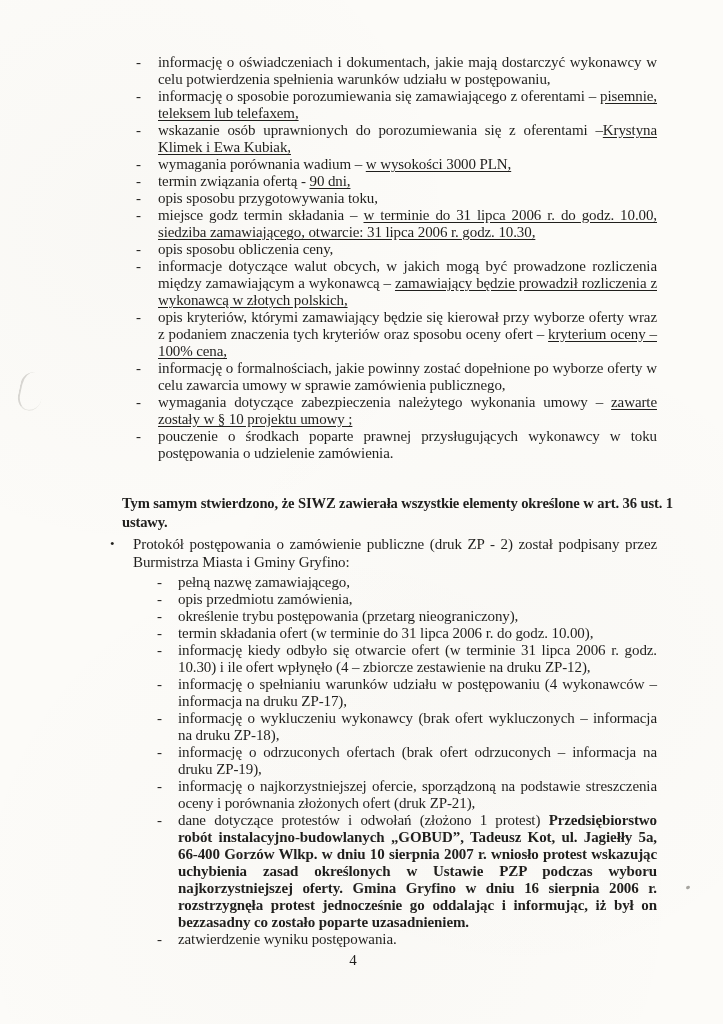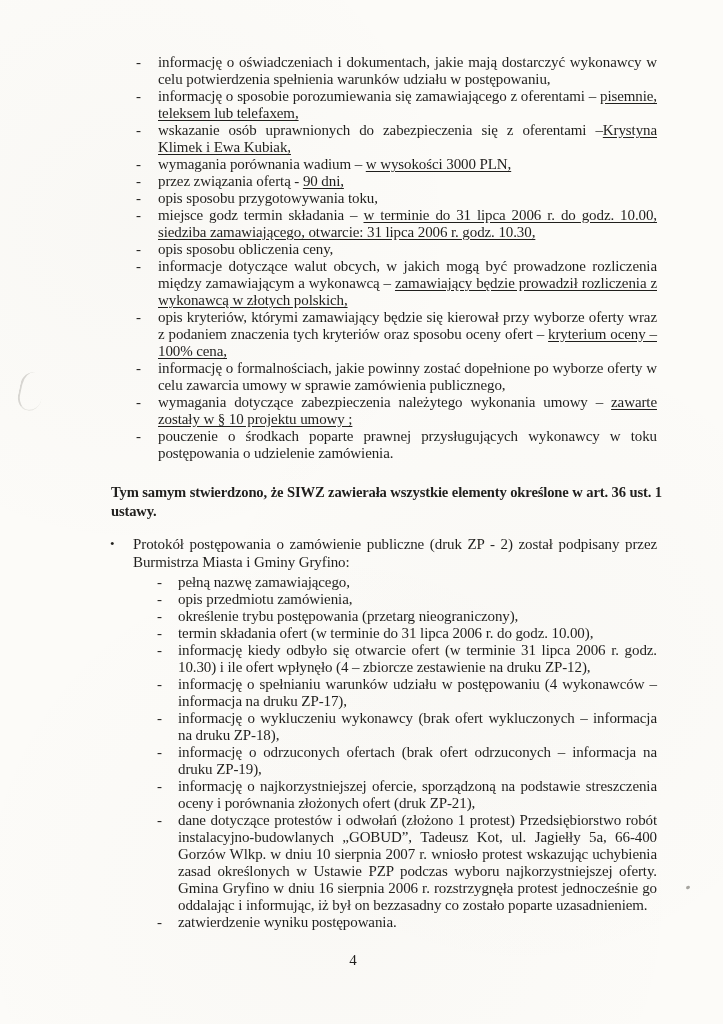--- a/index.html
+++ b/index.html
@@ -14,34 +14,34 @@
       radial-gradient(circle at 72% 64%, rgba(120,115,100,0.02), transparent 40%),
       radial-gradient(circle at 45% 88%, rgba(120,115,100,0.02), transparent 38%);
     font-family: "Liberation Serif", "DejaVu Serif", serif;
     color: #201f1d;
     overflow: hidden;
   }
   .li { display: flex; }
   .marker { flex: none; }
   .li-body { flex: 1 1 auto; text-align: justify; }
   .u { text-decoration: underline; text-underline-offset: 2px; }
-  .b { font-weight: normal; margin-top: 20px; }
+  .b { font-weight: bold; margin-top: 20px; }
 
   .siwz-list {
     position: absolute;
     left: 136px; top: 54px; width: 521px;
     font-size: 15px; line-height: 17px;
     letter-spacing: -0.1px;
   }
   .siwz-list .marker { width: 22px; }
 
   .statement {
     position: absolute;
     left: 107px; top: 479px; width: 551px;
-    margin: 4px;
+    margin: 15px;
     font-weight: bold;
     font-size: 14.6px; line-height: 19px;
     letter-spacing: -0.15px;
     text-align: justify;
   }
 
   .protocol-intro {
     position: absolute;
     left: 110px; top: 535px; width: 547px;
     font-size: 15px; line-height: 18px;
@@ -92,29 +92,29 @@
       <div class="li">
         <span class="marker">-</span>
         <span class="li-body"><span>informację o oświadczeniach i dokumentach, jakie mają dostarczyć wykonawcy w celu potwierdzenia spełnienia warunków udziału w postępowaniu,</span></span>
       </div>
       <div class="li">
         <span class="marker">-</span>
         <span class="li-body"><span>informację o sposobie porozumiewania się zamawiającego z oferentami – </span><span class="u">pisemnie, teleksem lub telefaxem,</span></span>
       </div>
       <div class="li">
         <span class="marker">-</span>
-        <span class="li-body"><span>wskazanie osób uprawnionych do zabezpieczenia się z oferentami –</span><span class="u">Krystyna Klimek i Ewa Kubiak,</span></span>
+        <span class="li-body"><span>wskazanie osób uprawnionych do porozumiewania się z oferentami –</span><span class="u">Krystyna Klimek i Ewa Kubiak,</span></span>
       </div>
       <div class="li">
         <span class="marker">-</span>
         <span class="li-body"><span>wymagania porównania wadium – </span><span class="u">w wysokości 3000 PLN,</span></span>
       </div>
       <div class="li">
         <span class="marker">-</span>
-        <span class="li-body"><span>przez związania ofertą - </span><span class="u">90 dni,</span></span>
+        <span class="li-body"><span>termin związania ofertą - </span><span class="u">90 dni,</span></span>
       </div>
       <div class="li">
         <span class="marker">-</span>
         <span class="li-body"><span>opis sposobu przygotowywania toku,</span></span>
       </div>
       <div class="li">
         <span class="marker">-</span>
         <span class="li-body"><span>miejsce godz termin składania – </span><span class="u">w terminie do 31 lipca 2006 r. do godz. 10.00, siedziba zamawiającego, otwarcie: 31 lipca 2006 r. godz. 10.30,</span></span>
       </div>
       <div class="li">

